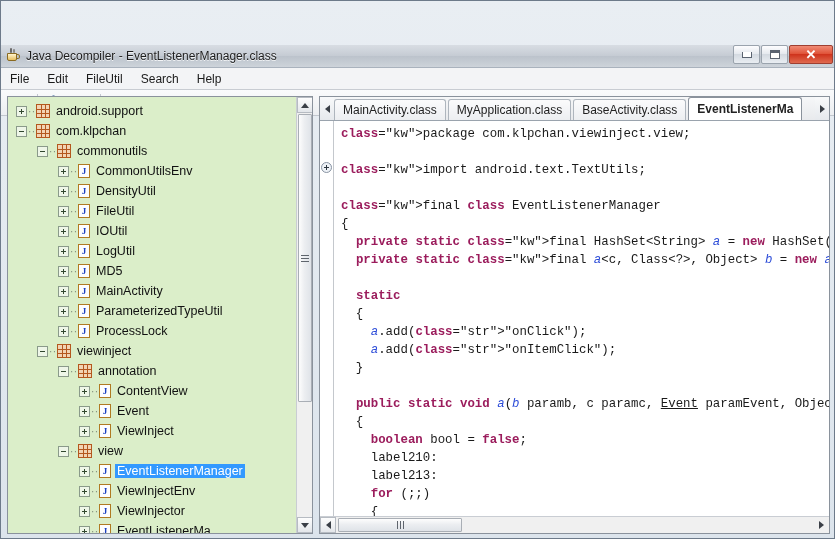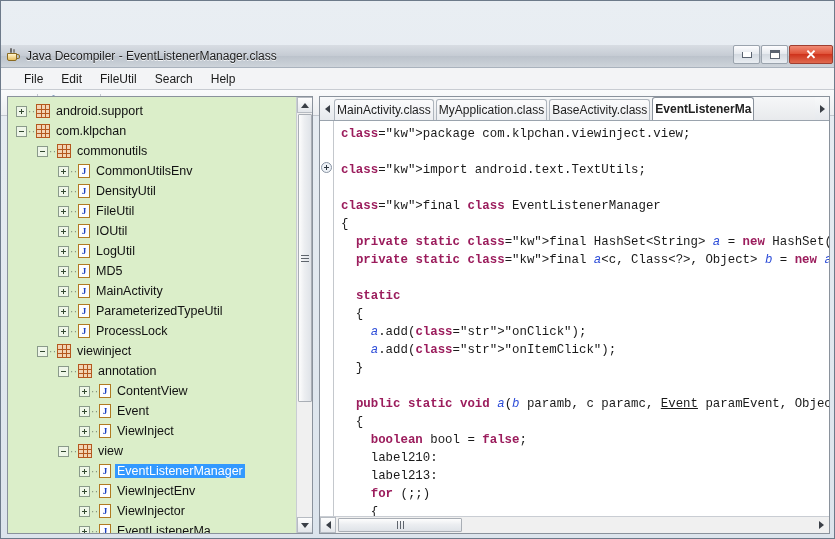--- a/index.html
+++ b/index.html
@@ -69,21 +69,21 @@
   }
   .gl-min { width: 10px; height: 6px; border: 1px solid #5a6370; border-top: none; background: #fff; }
   .gl-max { width: 10px; height: 9px; border: 1px solid #5a6370; background: #fff; position: relative; }
   .gl-max:after { content:""; position:absolute; left:0; top:0; right:0; height:2px; background:#5a6370; }
   .gl-close { color: #fff; font-size: 13px; font-weight: bold; line-height: 1; }
 
   
   .menubar {
     height: 22px; background: #f3f4f6;
     border-bottom: 1px solid #c8ccd2;
-    display: flex; align-items: center; padding-left: 14px;
+    display: flex; align-items: center; padding-left: 0;
   }
   .menu-item {
     font-size: 12px; color: #1a1a1a;
     padding: 2px 9px; cursor: default;
   }
 
   
   .toolbar {
     height: 26px;
     background: linear-gradient(180deg,#fafbfc 0%, #eceef1 100%);
@@ -225,21 +225,21 @@
     border-bottom: 1px solid #9aa3ad;
     display: flex; align-items: flex-end; position: relative;
     overflow: hidden;
   }
   .tabnav {
     width: 14px; height: 23px; flex: none;
     display: flex; align-items: center; justify-content: center;
     background: linear-gradient(180deg,#f8f9fa,#e6e9ed);
   }
   .ctab {
-    height: 21px; padding: 0 2px; flex: none;
+    height: 21px; padding: 0 8px; flex: none;
     display: flex; align-items: center;
     font-size: 12px; color: #222;
     background: linear-gradient(180deg,#fbfbfc 0%, #eceef1 100%);
     border: 1px solid #aeb5bd; border-bottom: none;
     border-radius: 3px 3px 0 0;
     margin-right: 2px;
     white-space: nowrap;
   }
   .ctab.active {
     height: 23px; font-weight: bold;

